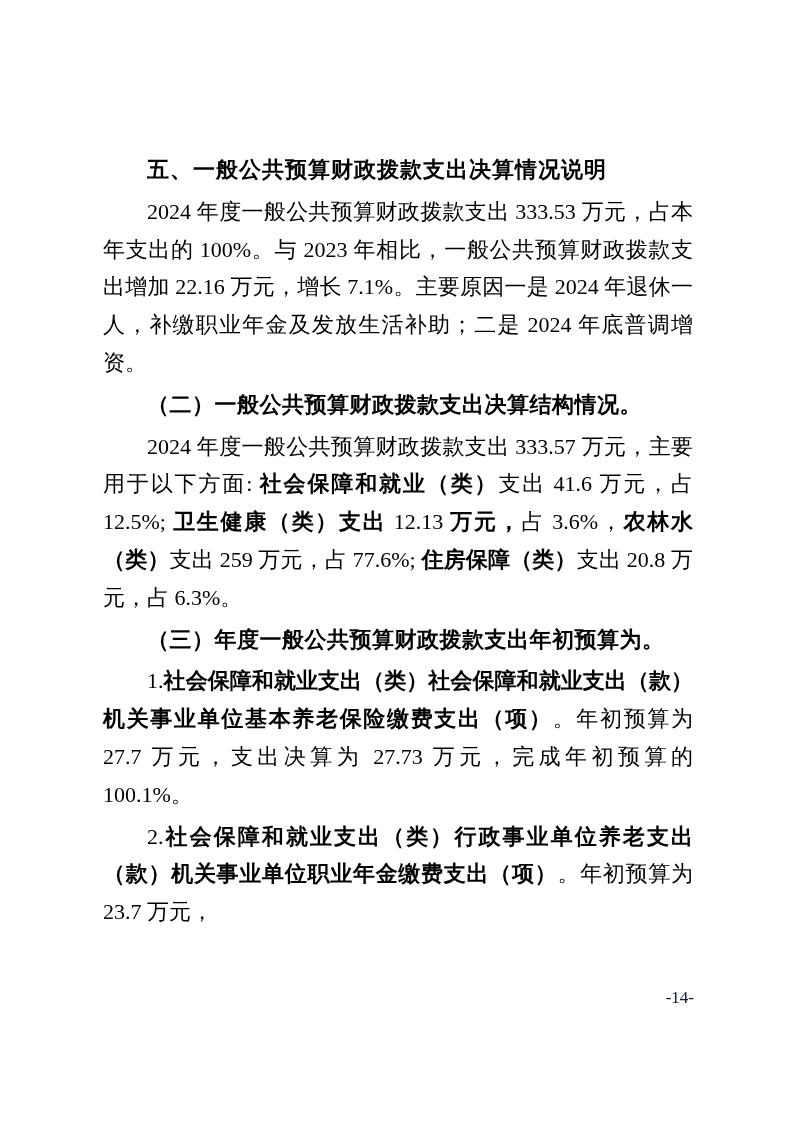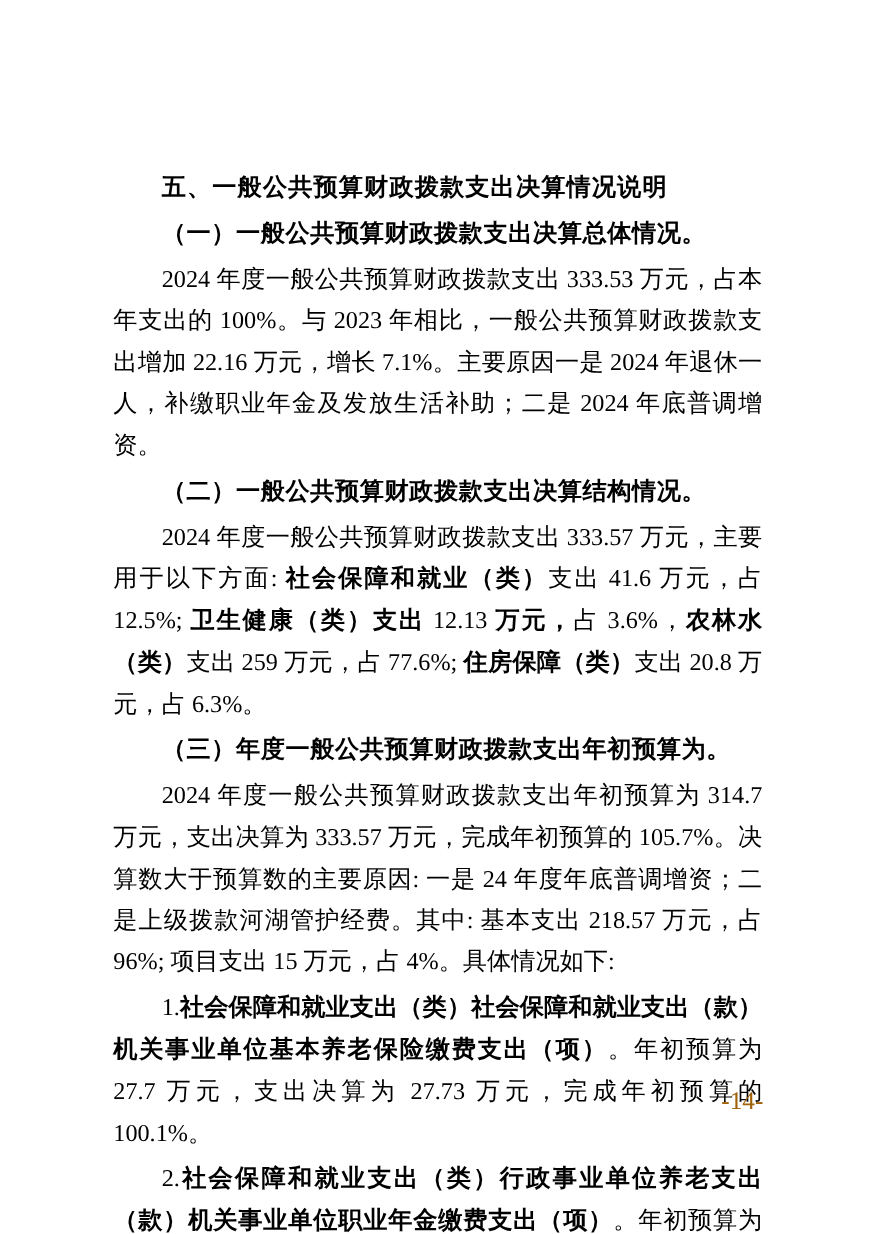--- a/index.html
+++ b/index.html
@@ -40,34 +40,32 @@
     font-weight: 700;
     letter-spacing: 0.5px;
   }
   .seg.bold {
     font-weight: 700;
   }
   .page-number {
     position: absolute;
     right: 99px;
     top: 988px;
-    font-size: 23px;
-    color: #a16207;
+    font-size: 17px;
+    color: #0f172a;
     font-family: "Liberation Serif", "DejaVu Serif", serif;
   }
 </style>
 </head>
 <body>
 
 <div class="page">
   <div class="doc-body" id="doc-body">
       <p class="para heading1"><span class="seg bold">五、一般公共预算财政拨款支出决算情况说明</span></p>
-      <p class="para heading2"><span class="seg bold">（一）一般公共预算财政拨款支出决算总体情况。</span></p>
       <p class="para body"><span class="seg">2024 年度一般公共预算财政拨款支出 333.53 万元，占本年支出的 100%。与 2023 年相比，一般公共预算财政拨款支出增加 22.16 万元，增长 7.1%。主要原因一是 2024 年退休一人，补缴职业年金及发放生活补助；二是 2024 年底普调增资。</span></p>
       <p class="para heading2"><span class="seg bold">（二）一般公共预算财政拨款支出决算结构情况。</span></p>
       <p class="para body"><span class="seg">2024 年度一般公共预算财政拨款支出 333.57 万元，主要用于以下方面: </span><span class="seg bold">社会保障和就业（类）</span><span class="seg">支出 41.6 万元，占 12.5%; </span><span class="seg bold">卫生健康（类）支出</span><span class="seg"> 12.13 </span><span class="seg bold">万元，</span><span class="seg">占 3.6%，</span><span class="seg bold">农林水（类）</span><span class="seg">支出 259 万元，占 77.6%; </span><span class="seg bold">住房保障（类）</span><span class="seg">支出 20.8 万元，占 6.3%。</span></p>
       <p class="para heading2"><span class="seg bold">（三）年度一般公共预算财政拨款支出年初预算为。</span></p>
-      <p class="para body"><span class="seg">2024 年度一般公共预算财政拨款支出年初预算为 314.7 万元，支出决算为 333.57 万元，完成年初预算的 105.7%。决算数大于预算数的主要原因: 一是 24 年度年底普调增资；二是上级拨款河湖管护经费。其中: 基本支出 218.57 万元，占 96%; 项目支出 15 万元，占 4%。具体情况如下:</span></p>
       <p class="para body"><span class="seg">1.</span><span class="seg bold">社会保障和就业支出（类）社会保障和就业支出（款）机关事业单位基本养老保险缴费支出（项）</span><span class="seg">。年初预算为 27.7 万元，支出决算为 27.73 万元，完成年初预算的 100.1%。</span></p>
       <p class="para body"><span class="seg">2.</span><span class="seg bold">社会保障和就业支出（类）行政事业单位养老支出（款）机关事业单位职业年金缴费支出（项）</span><span class="seg">。年初预算为 23.7 万元，</span></p>
     </div>
   <div class="page-number">-14-</div>
 </div>
 
 </body></html>

